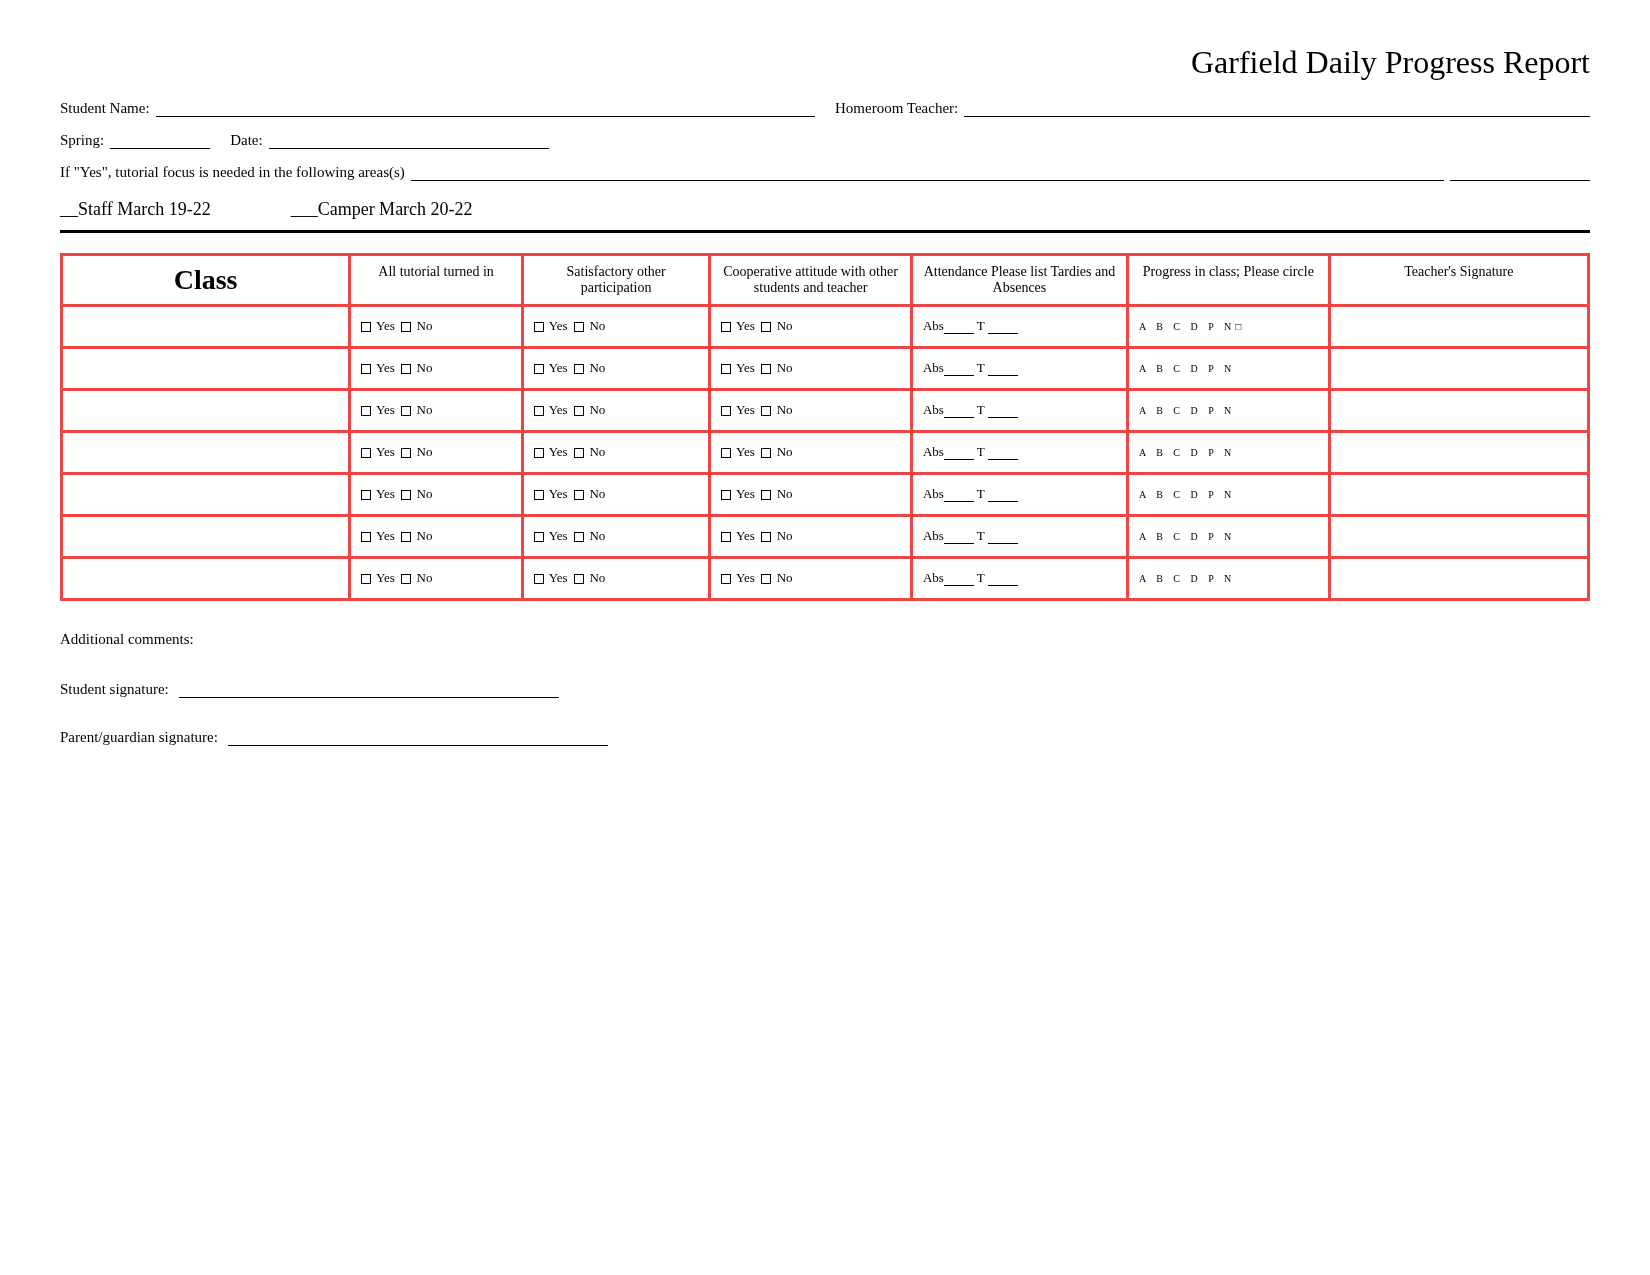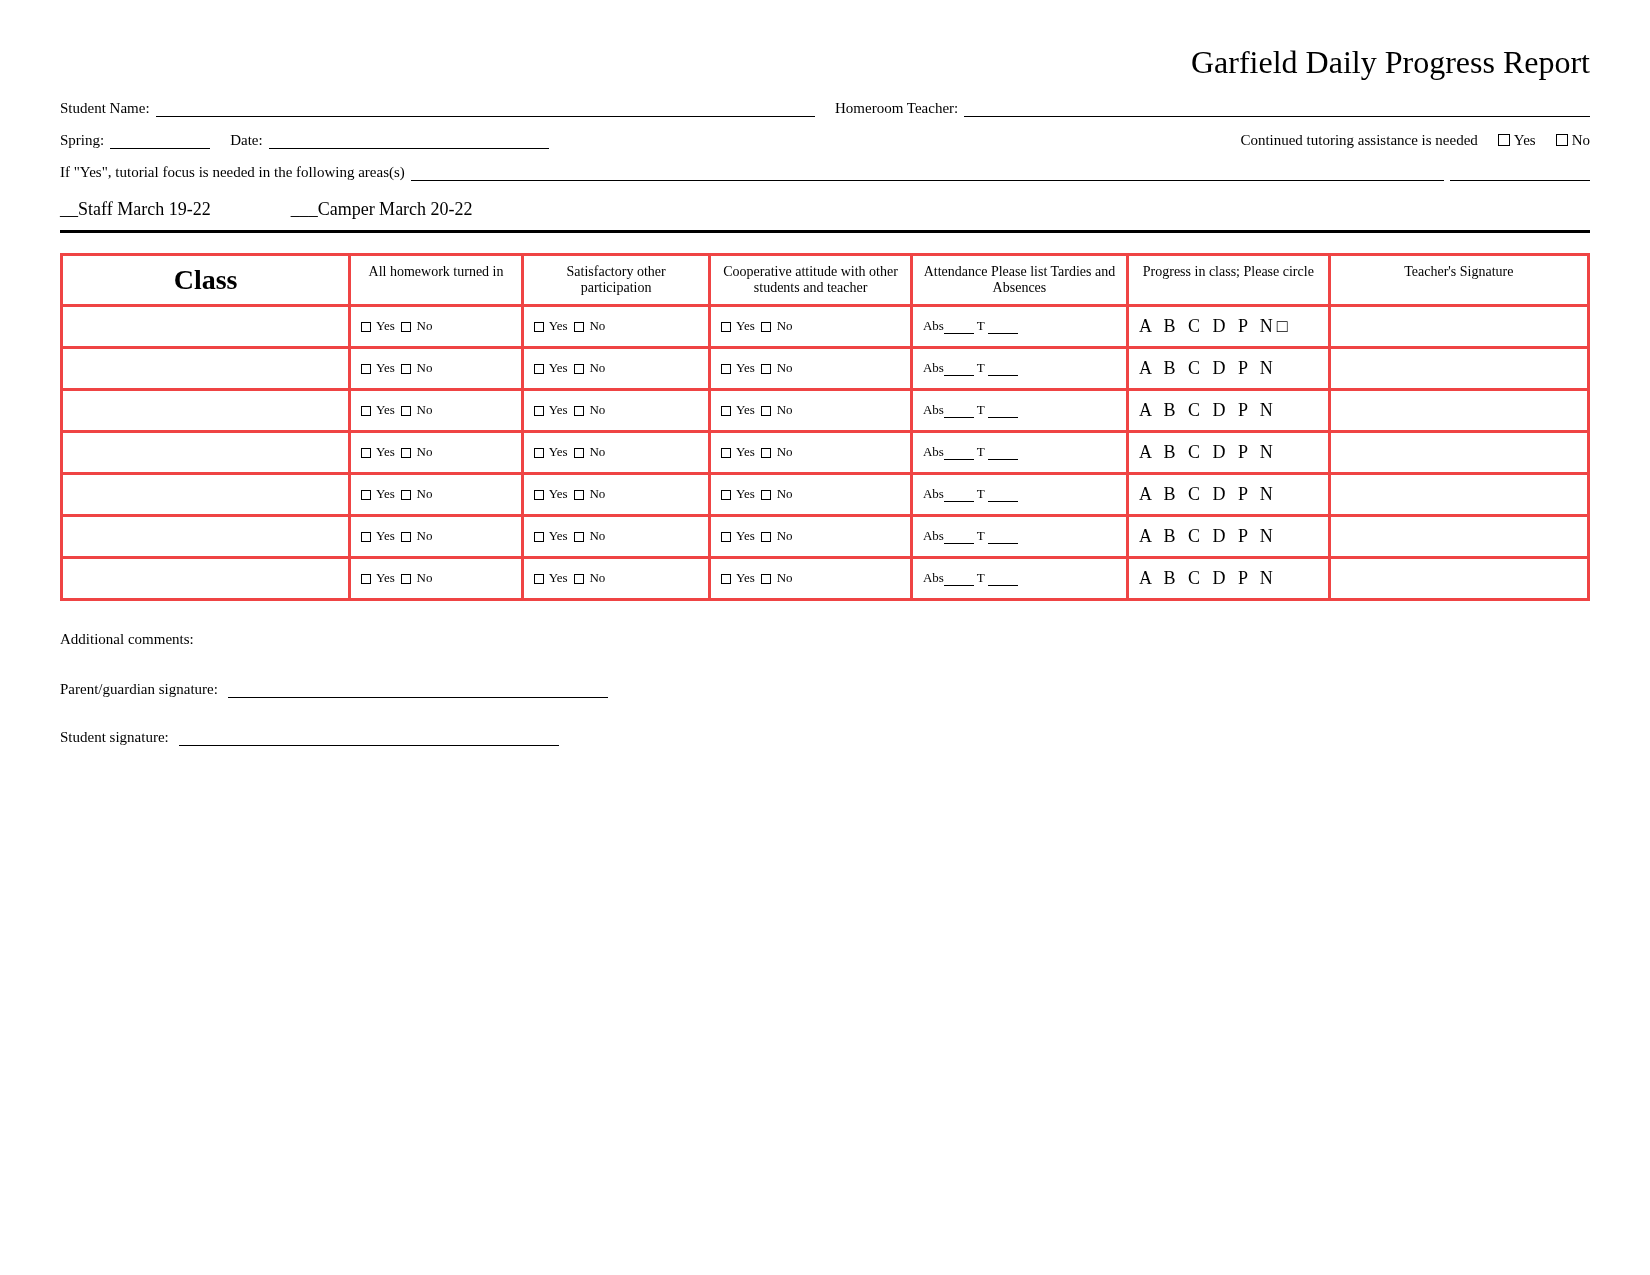--- a/index.html
+++ b/index.html
@@ -122,21 +122,21 @@
     }
     .abs-t span.line {
       display: inline-block;
       border-bottom: 1px solid #000;
       width: 30px;
       height: 14px;
       vertical-align: bottom;
     }
     .grades {
       letter-spacing: 4px;
-      font-size: 18px;
+      font-size: 10px;
     }
     .additional-comments {
       margin-top: 10px;
       margin-bottom: 30px;
       font-size: 15px;
     }
     .signature-section {
       margin-top: 20px;
     }
     .sig-row {
@@ -190,31 +190,20 @@
 </div>
 
 <div class="form-row">
   <div class="form-field" style="flex:0 0 auto; gap:6px;">
     <label>Spring:</label>
     <div class="underline" style="min-width:100px; width:100px;"></div>
   </div>
   <div class="form-field" style="flex:0 0 auto; gap:6px;">
     <label>Date:</label>
     <div class="underline" style="min-width:280px; width:280px;"></div>
-  </div>
-  <div style="flex:1; display:flex; align-items:center; gap:20px; justify-content:flex-end;">
-    <span>Continued tutoring assistance is needed</span>
-    <div class="checkbox-item">
-      <span class="checkbox-box"></span>
-      <span>Yes</span>
-    </div>
-    <div class="checkbox-item">
-      <span class="checkbox-box"></span>
-      <span>No</span>
-    </div>
   </div>
 </div>
 
 <div class="tutorial-row">
   <label>If "Yes", tutorial focus is needed in the following areas(s)</label>
   <div class="tutorial-underline"></div>
   <div class="short-underline"></div>
 </div>
 
 <div class="staff-camper-row">
@@ -223,21 +212,21 @@
 </div>
 
 <hr class="horizontal-rule">
 
 <table>
   <thead>
     <tr>
       <th class="class-header col-class">
         <span style="font-size:28px; font-weight:bold;">Class</span>
       </th>
-      <th class="col-homework">All homework turned in</th>
+      <th class="col-homework">All tutorial turned in</th>
       <th class="col-participation">Satisfactory other participation</th>
       <th class="col-cooperative">Cooperative attitude with other students and teacher</th>
       <th class="col-attendance">Attendance Please list Tardies and Absences</th>
       <th class="col-progress">Progress in class; Please circle</th>
       <th class="col-signature">Teacher's Signature</th>
     </tr>
   </thead>
   <tbody id="table-body">
   <tr class="data-row">
         <td style="height: 42px;"></td>
@@ -304,20 +293,20 @@
       </tr>
     </tbody>
 </table>
 
 <div class="additional-comments">
   <span>Additional comments:</span>
 </div>
 
 <div class="signature-section">
   <div class="sig-row">
+    <span>Student signature:</span>
+    <div class="sig-line"></div>
+  </div>
+  <div class="sig-row">
     <span>Parent/guardian signature:</span>
     <div class="sig-line"></div>
   </div>
-  <div class="sig-row">
-    <span>Student signature:</span>
-    <div class="sig-line"></div>
-  </div>
 </div>
 
 </body></html>

